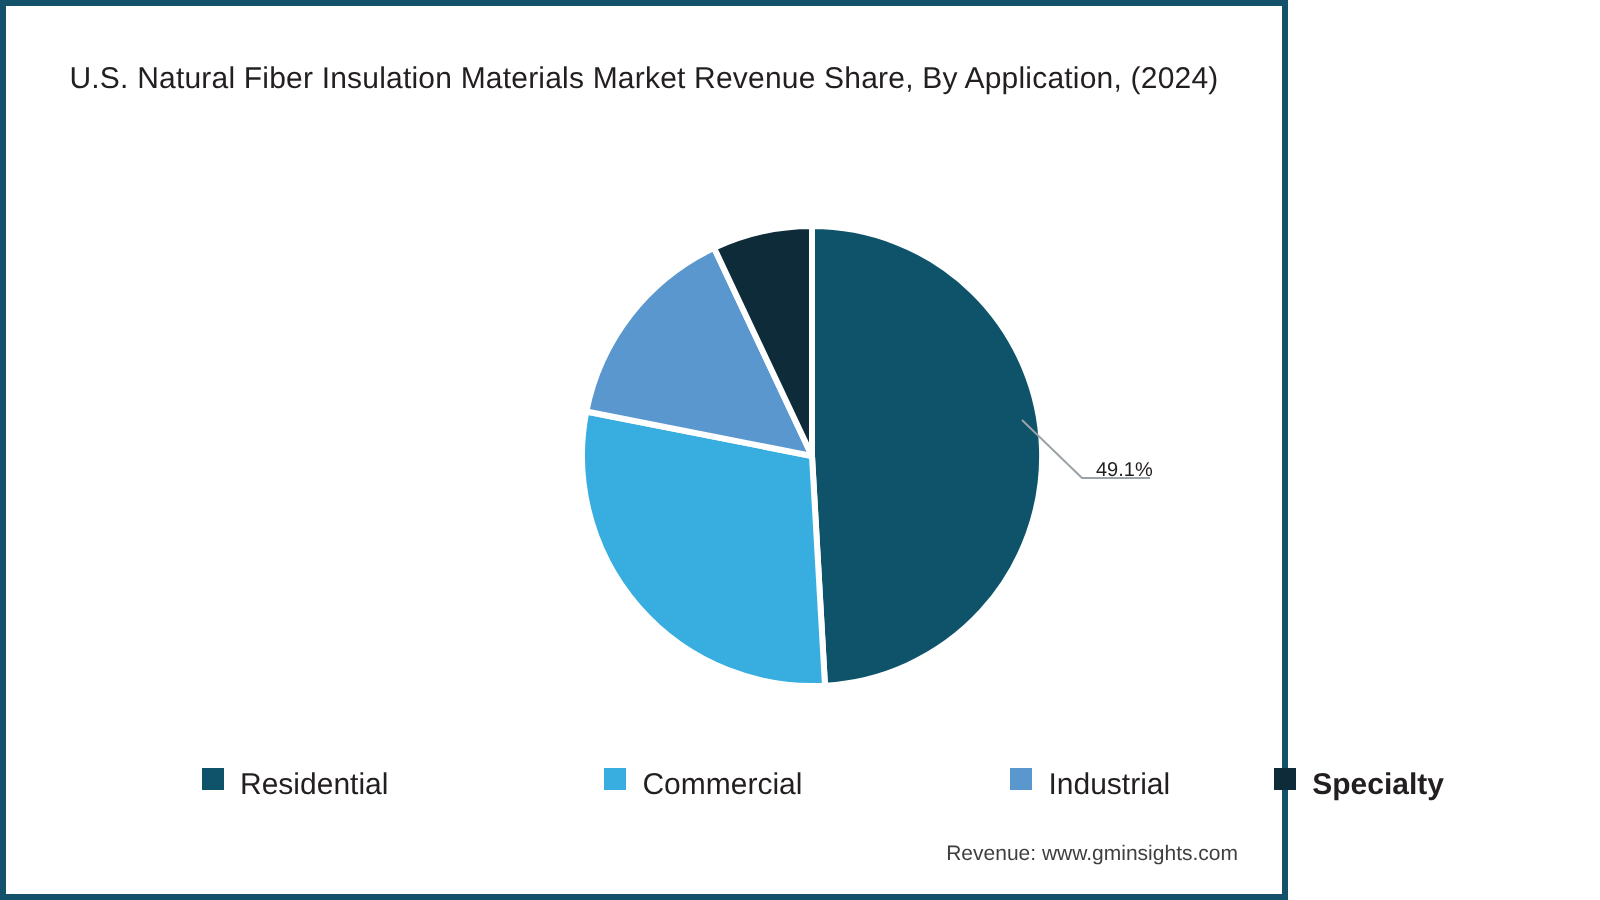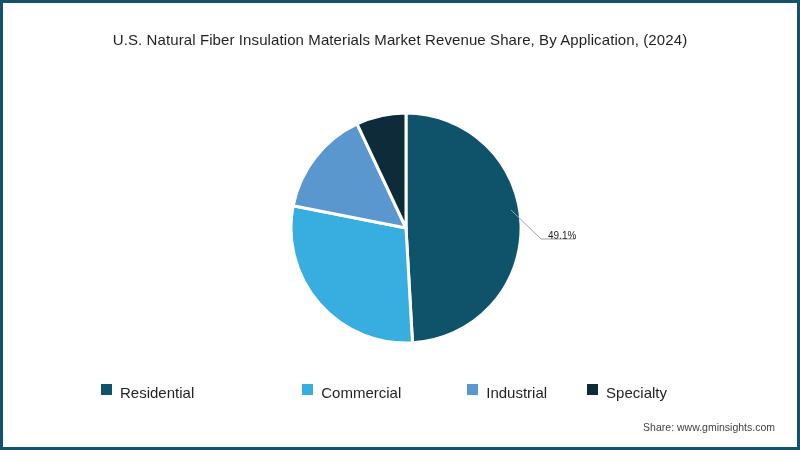--- a/index.html
+++ b/index.html
@@ -9,21 +9,21 @@
   }
   body {
     width: 800px;
     height: 450px;
     font-family: "Liberation Sans", sans-serif;
     overflow: hidden;
   }
   #chart-frame {
     position: relative;
     box-sizing: border-box;
-    width: 800px;
+    width: 644px;
     height: 450px;
     border: 3px solid #14516b;
     background: #ffffff;
   }
   #chart-title {
     position: absolute;
     left: 0;
     right: 0;
     top: 28px;
     text-align: center;
@@ -64,22 +64,22 @@
     align-items: center;
   }
   .legend-item {
     display: flex;
     flex-direction: row;
     align-items: flex-start;
     white-space: nowrap;
   }
   .legend-item.res  { margin-left: 38px; }
   .legend-item.com  { margin-left: 108px; }
-  .legend-item.ind  { margin-left: 66px; }
-  .legend-item.spe  { margin-left: 40px; }
+  .legend-item.ind  { margin-left: 104px; }
+  .legend-item.spe  { margin-left: 52px; font-weight: bold; }
   .legend-swatch {
     width: 11px;
     height: 11px;
     margin-right: 8px;
     flex: none;
   }
   .legend-label {
     font-size: 15px;
     color: #231f20;
   }
@@ -129,15 +129,15 @@
       <span class="legend-label">Industrial</span>
     </div>
 
     <div class="legend-item spe">
       <span class="legend-swatch" style="background: rgb(13, 43, 56);"></span>
       <span class="legend-label">Specialty</span>
     </div>
 
   </div>
 
-  <div id="source-note">Share: www.gminsights.com</div>
+  <div id="source-note">Revenue: www.gminsights.com</div>
 
 </div>
 
 </body></html>

